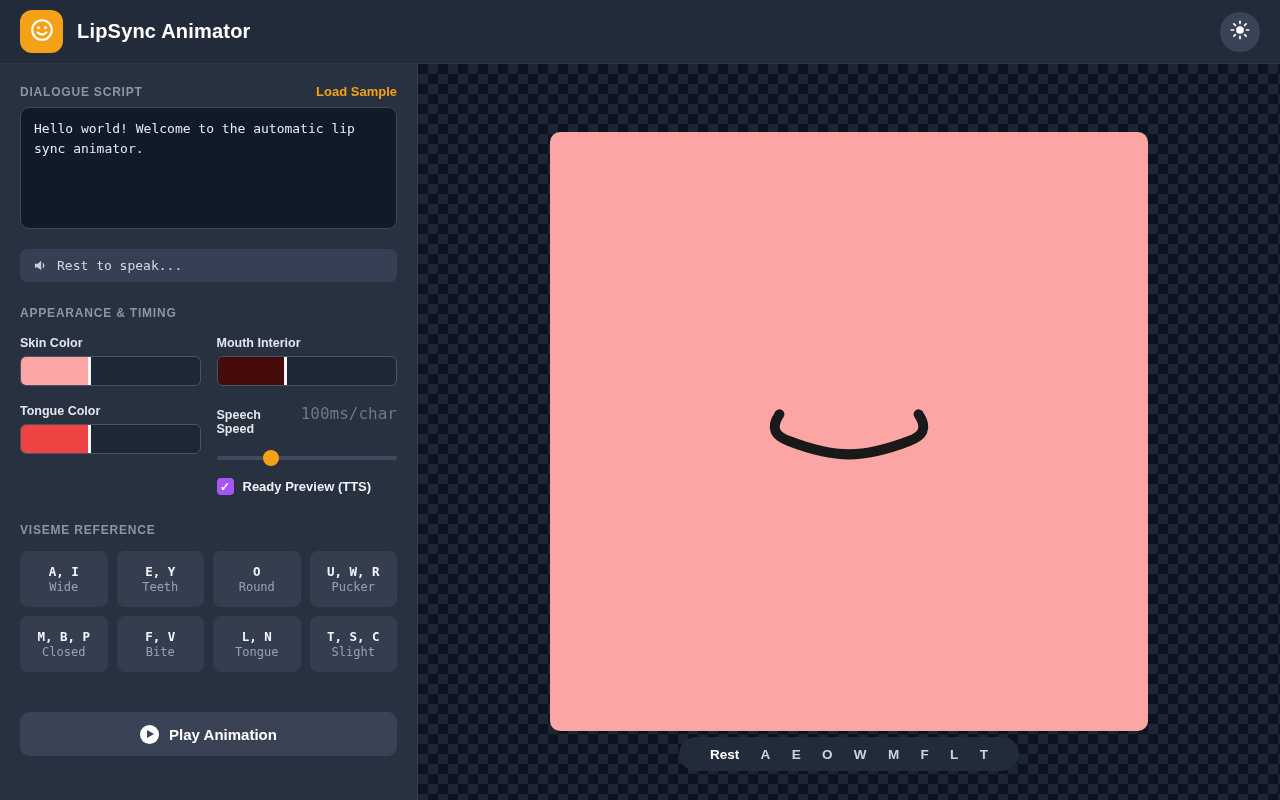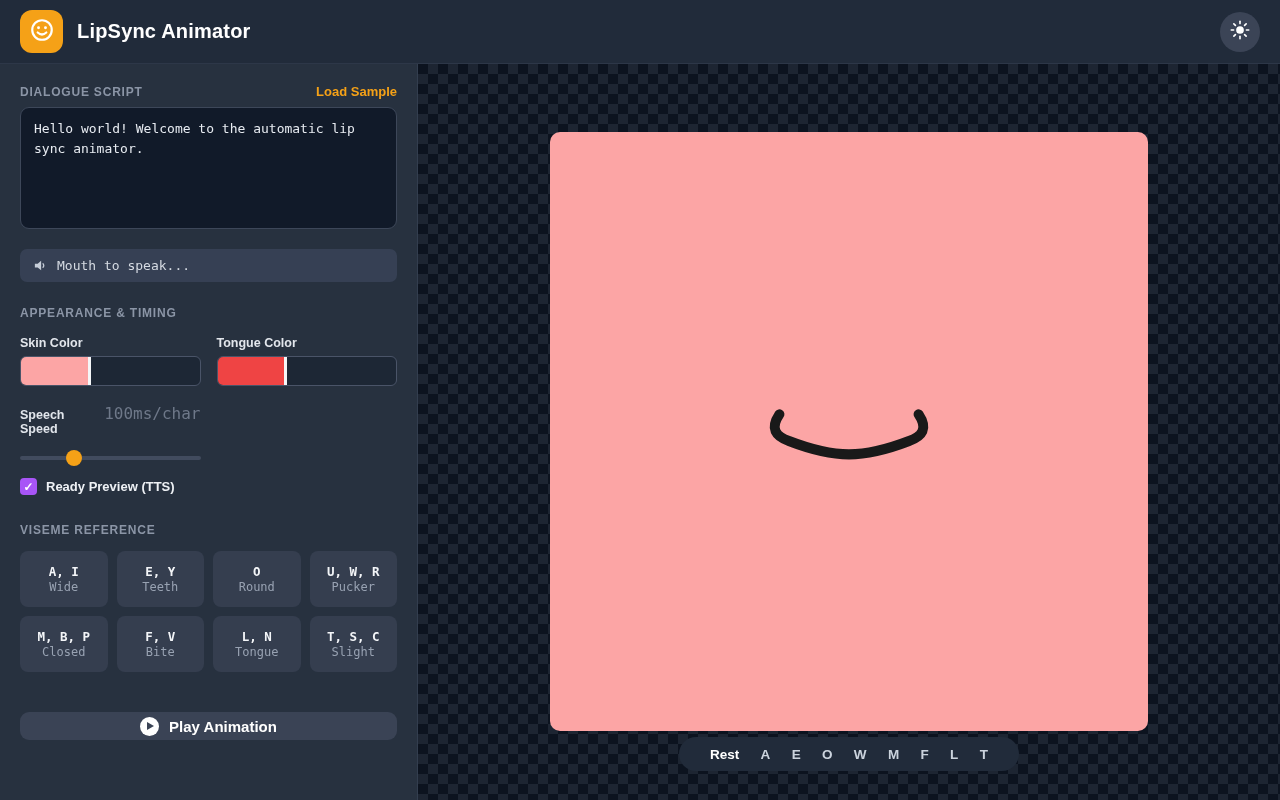--- a/index.html
+++ b/index.html
@@ -88,21 +88,21 @@
   .viseme-grid { margin-top:14px; display:grid; grid-template-columns:repeat(4,1fr); gap:9px 9px; }
   .viseme-card {
     background:#353e4f; border:none; border-radius:8px; height:56px; cursor:pointer;
     display:flex; flex-direction:column; align-items:center; justify-content:center; gap:1px;
     font-family:"DejaVu Sans Mono", monospace;
   }
   .viseme-card .keys { font-size:12.5px; font-weight:bold; color:#f3f5f8; }
   .viseme-card .vname { font-size:12px; color:#98a2b2; }
 
   .action-btn {
-    width:100%; height:28px; border:none; border-radius:9px; cursor:pointer;
+    width:100%; height:44px; border:none; border-radius:9px; cursor:pointer;
     display:flex; align-items:center; justify-content:center; gap:10px;
     font-family:"Liberation Sans",sans-serif; font-size:15px; font-weight:bold; color:#ffffff;
   }
   .play-btn { margin-top:40px; background:#3a4355; }
   .record-btn { margin-top:20px; background:#f5a117; }
   .play-glyph {
     width:19px; height:19px; border-radius:50%; background:#ffffff; position:relative;
   }
   .play-glyph::after {
     content:""; position:absolute; left:7px; top:5px;
@@ -178,37 +178,44 @@
 
     <textarea class="script-area" spellcheck="false" style="">Hello world! Welcome to the automatic lip sync animator.</textarea>
 
     <div class="status-bar mono">
       <span style="display:flex;">
         <svg width="15" height="15" viewBox="0 0 24 24" fill="#c6cdd8">
           <path d="M3 9 h4.5 L13 4.5 v15 L7.5 15 H3 z"></path>
           <path d="M16 9 Q18.5 12 16 15" stroke="#c6cdd8" stroke-width="2" fill="none" stroke-linecap="round"></path>
         </svg>
       </span>
-      <span>Mouth to speak...</span>
+      <span>Rest to speak...</span>
     </div>
 
     <div class="section-head sec-gap">
       <span class="section-title">APPEARANCE &amp; TIMING</span>
     </div>
 
     <div class="controls-grid">
 
       <div>
         <span class="field-label">Skin Color</span>
         <div class="color-input">
           <span class="swatch" style="background-color: rgb(252, 165, 165);"></span>
           <span class="divider"></span>
         </div>
       </div>
 
+      <div>
+        <span class="field-label">Mouth Interior</span>
+        <div class="color-input">
+          <span class="swatch" style="background-color: rgb(69, 10, 10);"></span>
+          <span class="divider"></span>
+        </div>
+      </div>
 
       <div>
         <span class="field-label">Tongue Color</span>
         <div class="color-input">
           <span class="swatch" style="background-color: rgb(239, 68, 68);"></span>
           <span class="divider"></span>
         </div>
       </div>
 
       <div>

